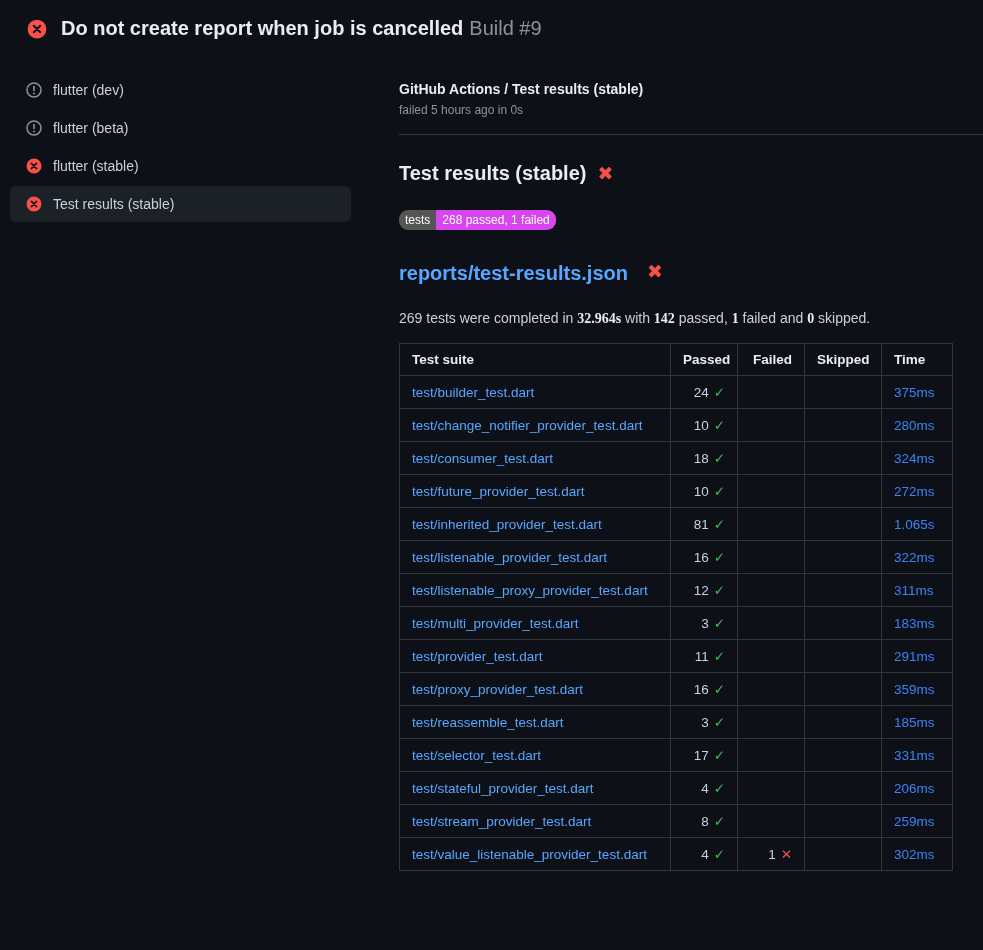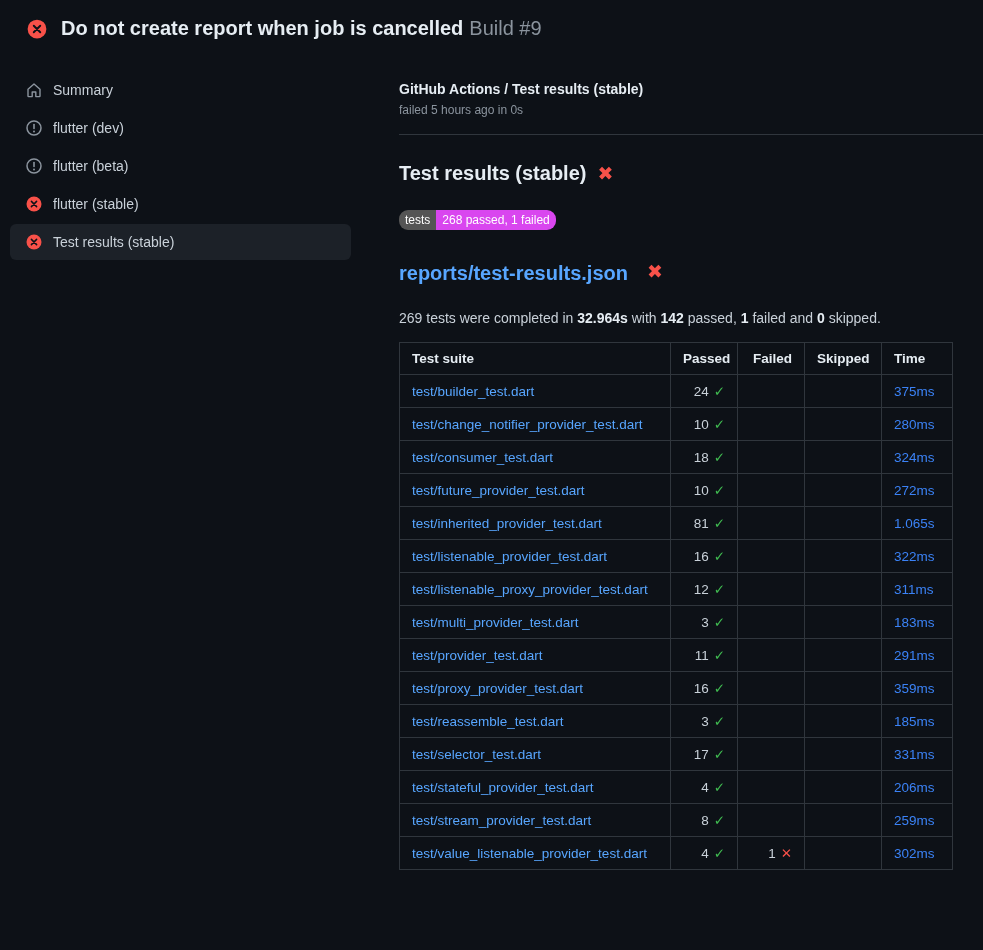--- a/index.html
+++ b/index.html
@@ -58,21 +58,21 @@
   .badge-label { background: #555555; color: #ffffff; padding: 0 6px; }
   .badge-value { background: #d946ef; color: #ffffff; padding: 0 6px; }
 
   .report-title {
     margin: 32px 0 0; font-size: 20px; font-weight: 700;
     display: flex; align-items: flex-start; gap: 19px;
   }
   .report-title a { color: #58a6ff; text-decoration: none; }
 
   .summary-line { margin: 25px 0 0; font-size: 14px; color: #c9d1d9; }
-  .summary-line b { color: #e6edf3; }
+  .summary-line b { color: #e6edf3; font-family: Liberation Serif, serif; }
 
   
   table.results {
     border-collapse: collapse; margin-top: 16px; width: 553px;
     font-size: 13.5px; table-layout: fixed;
   }
   .results th, .results td { border: 1px solid #30363d; padding: 8px 12px; }
   .results th { text-align: left; font-weight: 700; color: #e6edf3; }
   .results col.c-suite { width: 271px; }
   .results col.c-passed { width: 67px; }
@@ -97,28 +97,20 @@
         <circle cx="8" cy="8" r="7.5" fill="#f85149"></circle>
         <path d="M5.4 5.4l5.2 5.2M10.6 5.4l-5.2 5.2" stroke="#0d1117" stroke-width="1.5" stroke-linecap="round"></path>
       </svg>
     </span>
     <h1><span>Do not create report when job is cancelled</span><span class="build">Build #9</span></h1>
   </header>
 
   <div class="layout">
 
     <aside class="sidebar">
-      <div class="side-item">
-        <span class="icon">
-          <svg class="svg-icon" viewBox="0 0 16 16" aria-hidden="true">
-            <path d="M2 7.2 8 2l6 5.2V14a.6.6 0 0 1-.6.6H9.8V10H6.2v4.6H2.6A.6.6 0 0 1 2 14Z" fill="none" stroke="#8b949e" stroke-width="1.4" stroke-linejoin="round"></path>
-          </svg>
-        </span>
-        <span>Summary</span>
-      </div>
       <nav>
           <div class="side-item job-item">
     <span class="icon job-icon">
               <svg class="svg-icon" viewBox="0 0 16 16" aria-hidden="true">
     <circle cx="8" cy="8" r="7" fill="none" stroke="#8b949e" stroke-width="1.5"></circle>
     <path d="M8 4.6v3.9" stroke="#8b949e" stroke-width="1.6" stroke-linecap="round"></path>
     <circle cx="8" cy="11.4" r="1" fill="#8b949e"></circle>
   </svg>
             </span>
     <span class="job-label">flutter (dev)</span>

